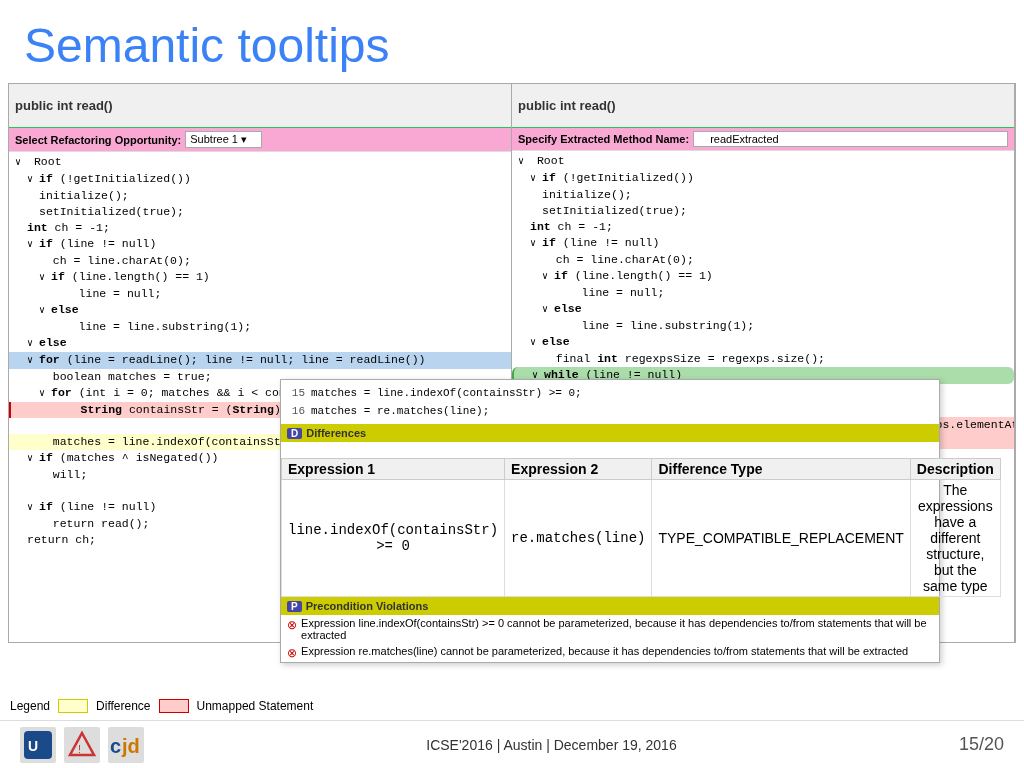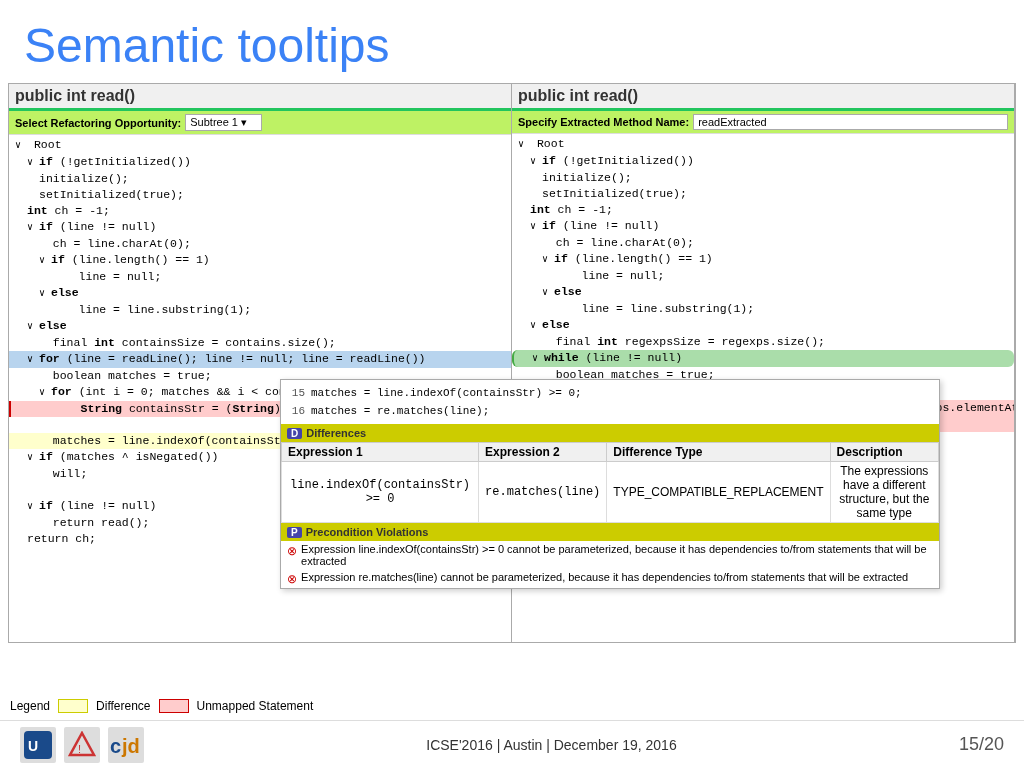--- a/index.html
+++ b/index.html
@@ -38,30 +38,30 @@
       background: #fff;
       font-family: 'Courier New', monospace;
       font-size: 11.5px;
     }
     .panel:last-child {
       border-right: none;
     }
 
     .panel-header {
       background: #f0f0f0;
-      padding: 3px 6px;
-      font-family: Arial, sans-serif;
-      font-size: 16px;
-      border-bottom: 3px solid #22c55e;
+      padding: 14px 6px;
+      font-family: Arial, sans-serif;
+      font-size: 13px;
+      border-bottom: 1px solid #22c55e;
       color: #333;
       font-weight: bold;
     }
 
     .panel-subheader {
-      background: #bef264;
+      background: #f9a8d4;
       padding: 3px 6px;
       font-family: Arial, sans-serif;
       font-size: 11px;
       border-bottom: 1px solid #ddd;
       display: flex;
       align-items: center;
       gap: 4px;
     }
 
     .dropdown-box {
@@ -69,21 +69,21 @@
       background: #fff;
       padding: 1px 14px 1px 4px;
       font-size: 11px;
       position: relative;
       display: inline-block;
     }
 
     .input-box {
       border: 1px solid #aaa;
       background: #fff;
-      padding: 1px 4px;
+      padding: 1px 16px;
       font-size: 11px;
       flex: 1;
     }
 
     .code-area {
       padding: 2px 0;
       line-height: 16px;
     }
 
     .code-line {
@@ -150,21 +150,22 @@
     }
 
     .tt-section-header.precond-header {
       background: #cccc00;
       color: #333;
     }
 
     .tt-table {
       width: 100%;
       border-collapse: collapse;
-      font-size: 12px;
+      font-size: 14px;
+      margin-top: 16px;
     }
 
     .tt-table th {
       background: #f0f0f0;
       border: 1px solid #ccc;
       padding: 2px 6px;
       text-align: left;
       font-weight: bold;
     }
 
@@ -282,21 +283,20 @@
       <div class="code-line indent1"><span class="kw">int</span> ch = -1;</div>
 
       <div class="code-line indent1"><span style="font-size:10px">∨ </span><span class="kw">if</span> (line != null)</div>
       <div class="code-line indent2">  ch = line.charAt(0);</div>
       <div class="code-line indent2"><span style="font-size:10px">∨ </span><span class="kw">if</span> (line.length() == 1)</div>
       <div class="code-line indent3">    line = null;</div>
       <div class="code-line indent2"><span style="font-size:10px">∨ </span><span class="kw">else</span></div>
       <div class="code-line indent3">    line = line.substring(1);</div>
 
       <div class="code-line indent1"><span style="font-size:10px">∨ </span><span class="kw">else</span></div>
-      <div class="code-line indent2">  final <span class="kw">int</span> containsSize = contains.size();</div>
 
       <div class="code-line indent1" style="background:#b8d4ee;"><span style="font-size:10px">∨ </span><span class="kw">for</span> (line = readLine(); line != null; line = readLine())</div>
       <div class="code-line indent2">  boolean matches = true;</div>
       <div class="code-line indent2"><span style="font-size:10px">∨ </span><span class="kw">for</span> (int i = 0; matches &amp;&amp; i &lt; containsSize; i++)</div>
 
       <div class="code-line indent3" style="background:#ffcccc; border-left: 2px solid #cc0000;">    <span class="kw">String</span> containsStr = (<span class="kw">String</span>)contains.elementAt(i);</div>
       <div class="code-line indent2">&nbsp;</div>
 
       <div class="code-line indent2" style="background:#ffffcc;">  matches = line.indexOf(containsStr) &gt;= 0;</div>
       <div class="code-line indent1"><span style="font-size:10px">∨ </span><span class="kw">if</span> (matches ^ isNegated())</div>

